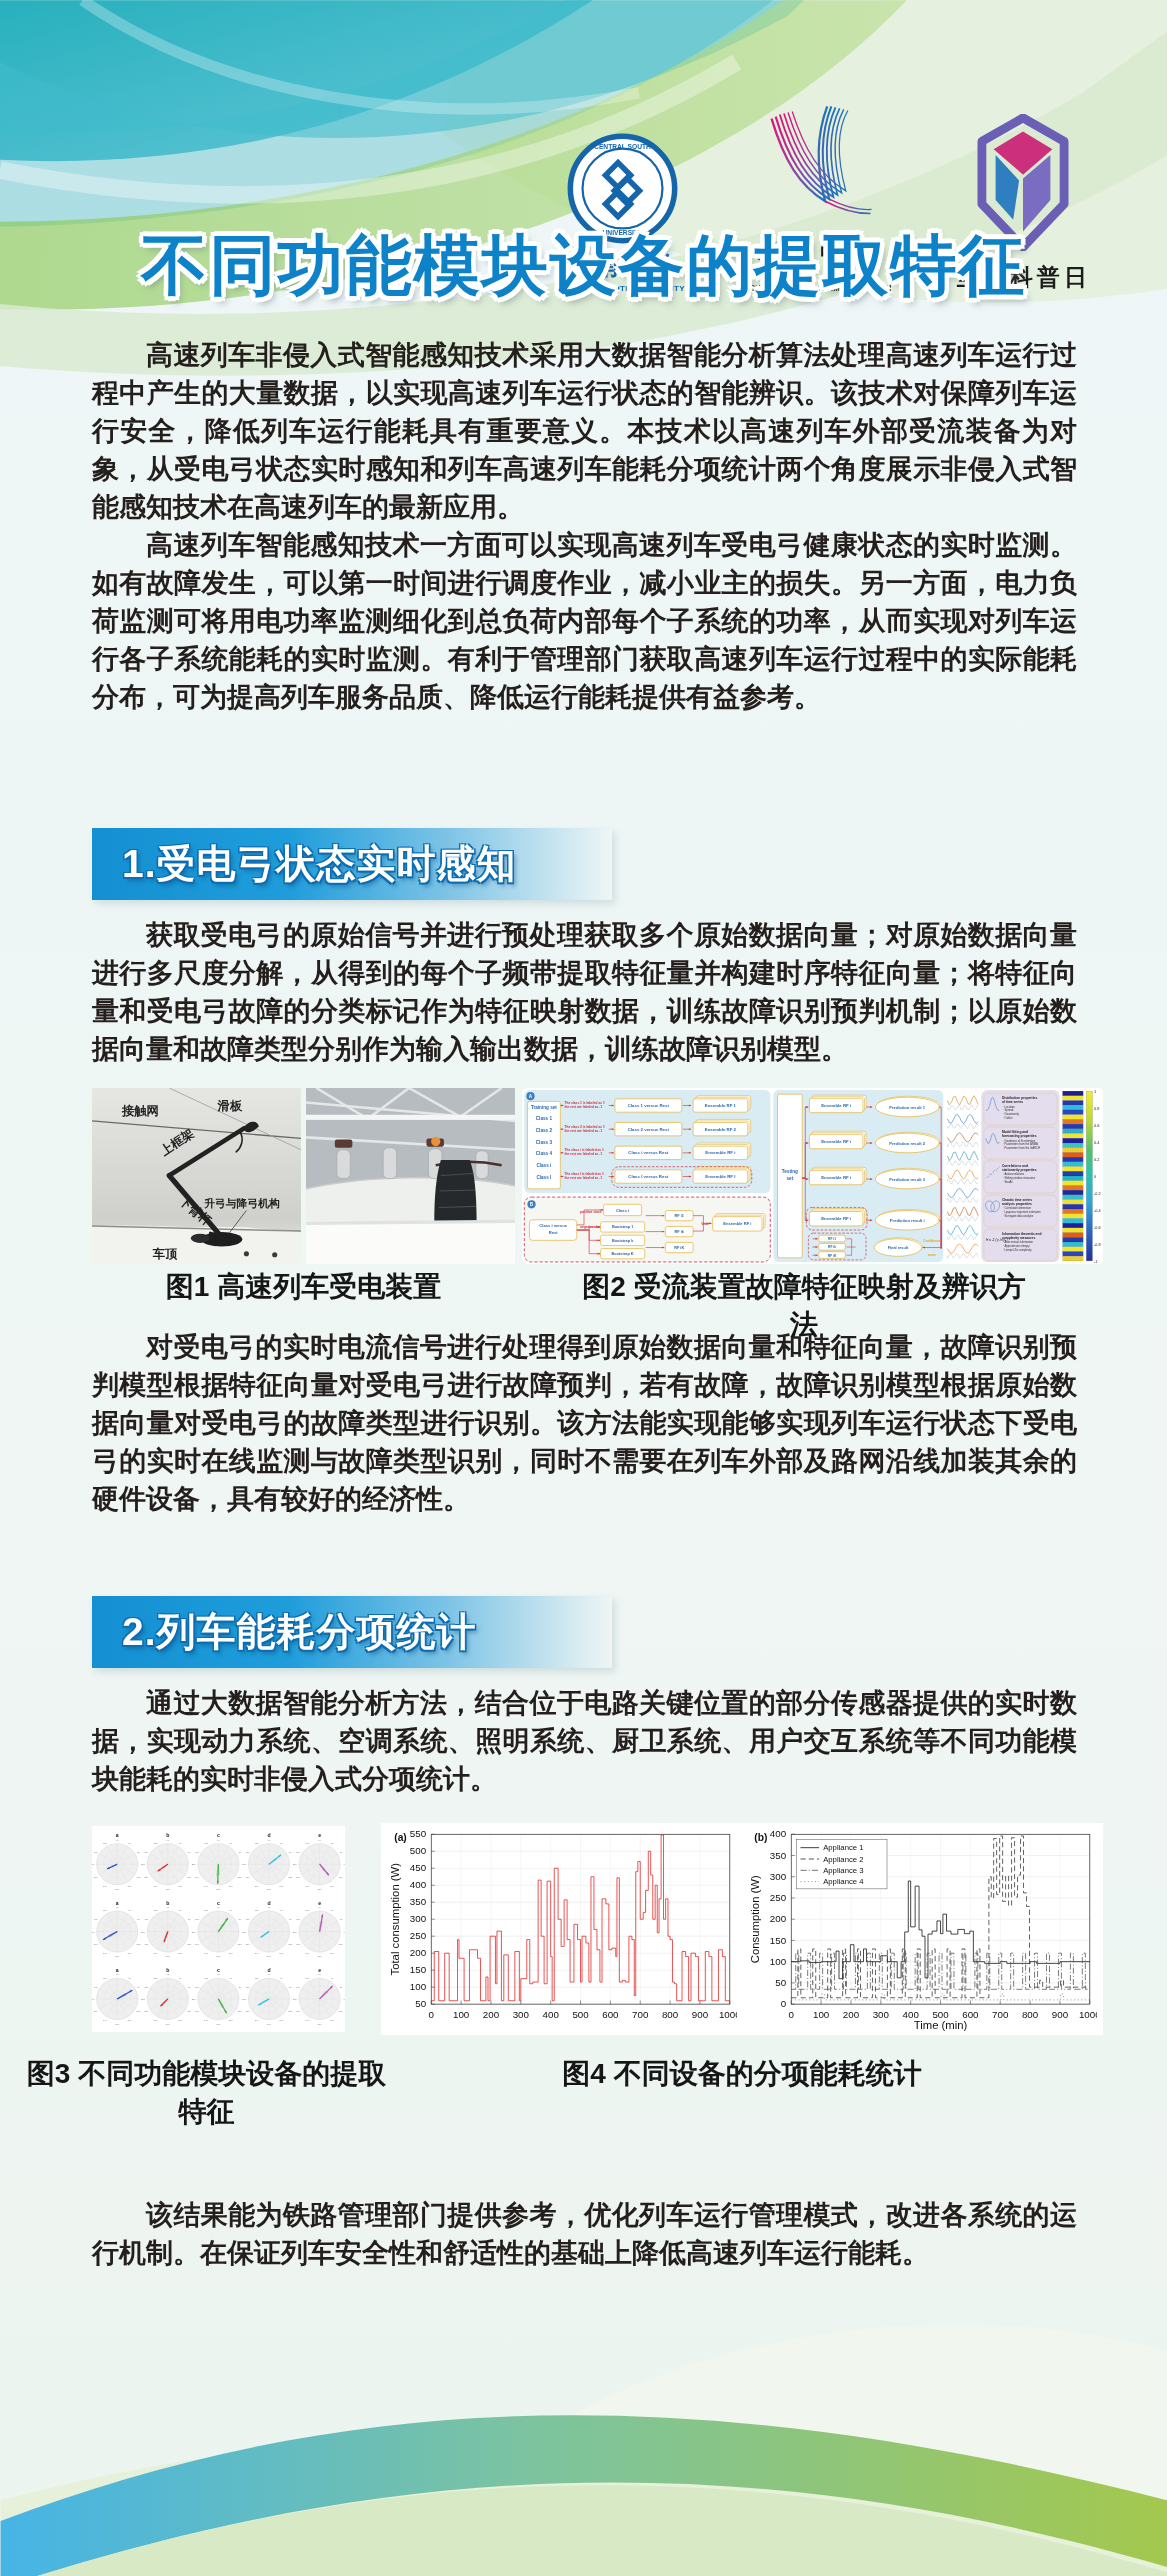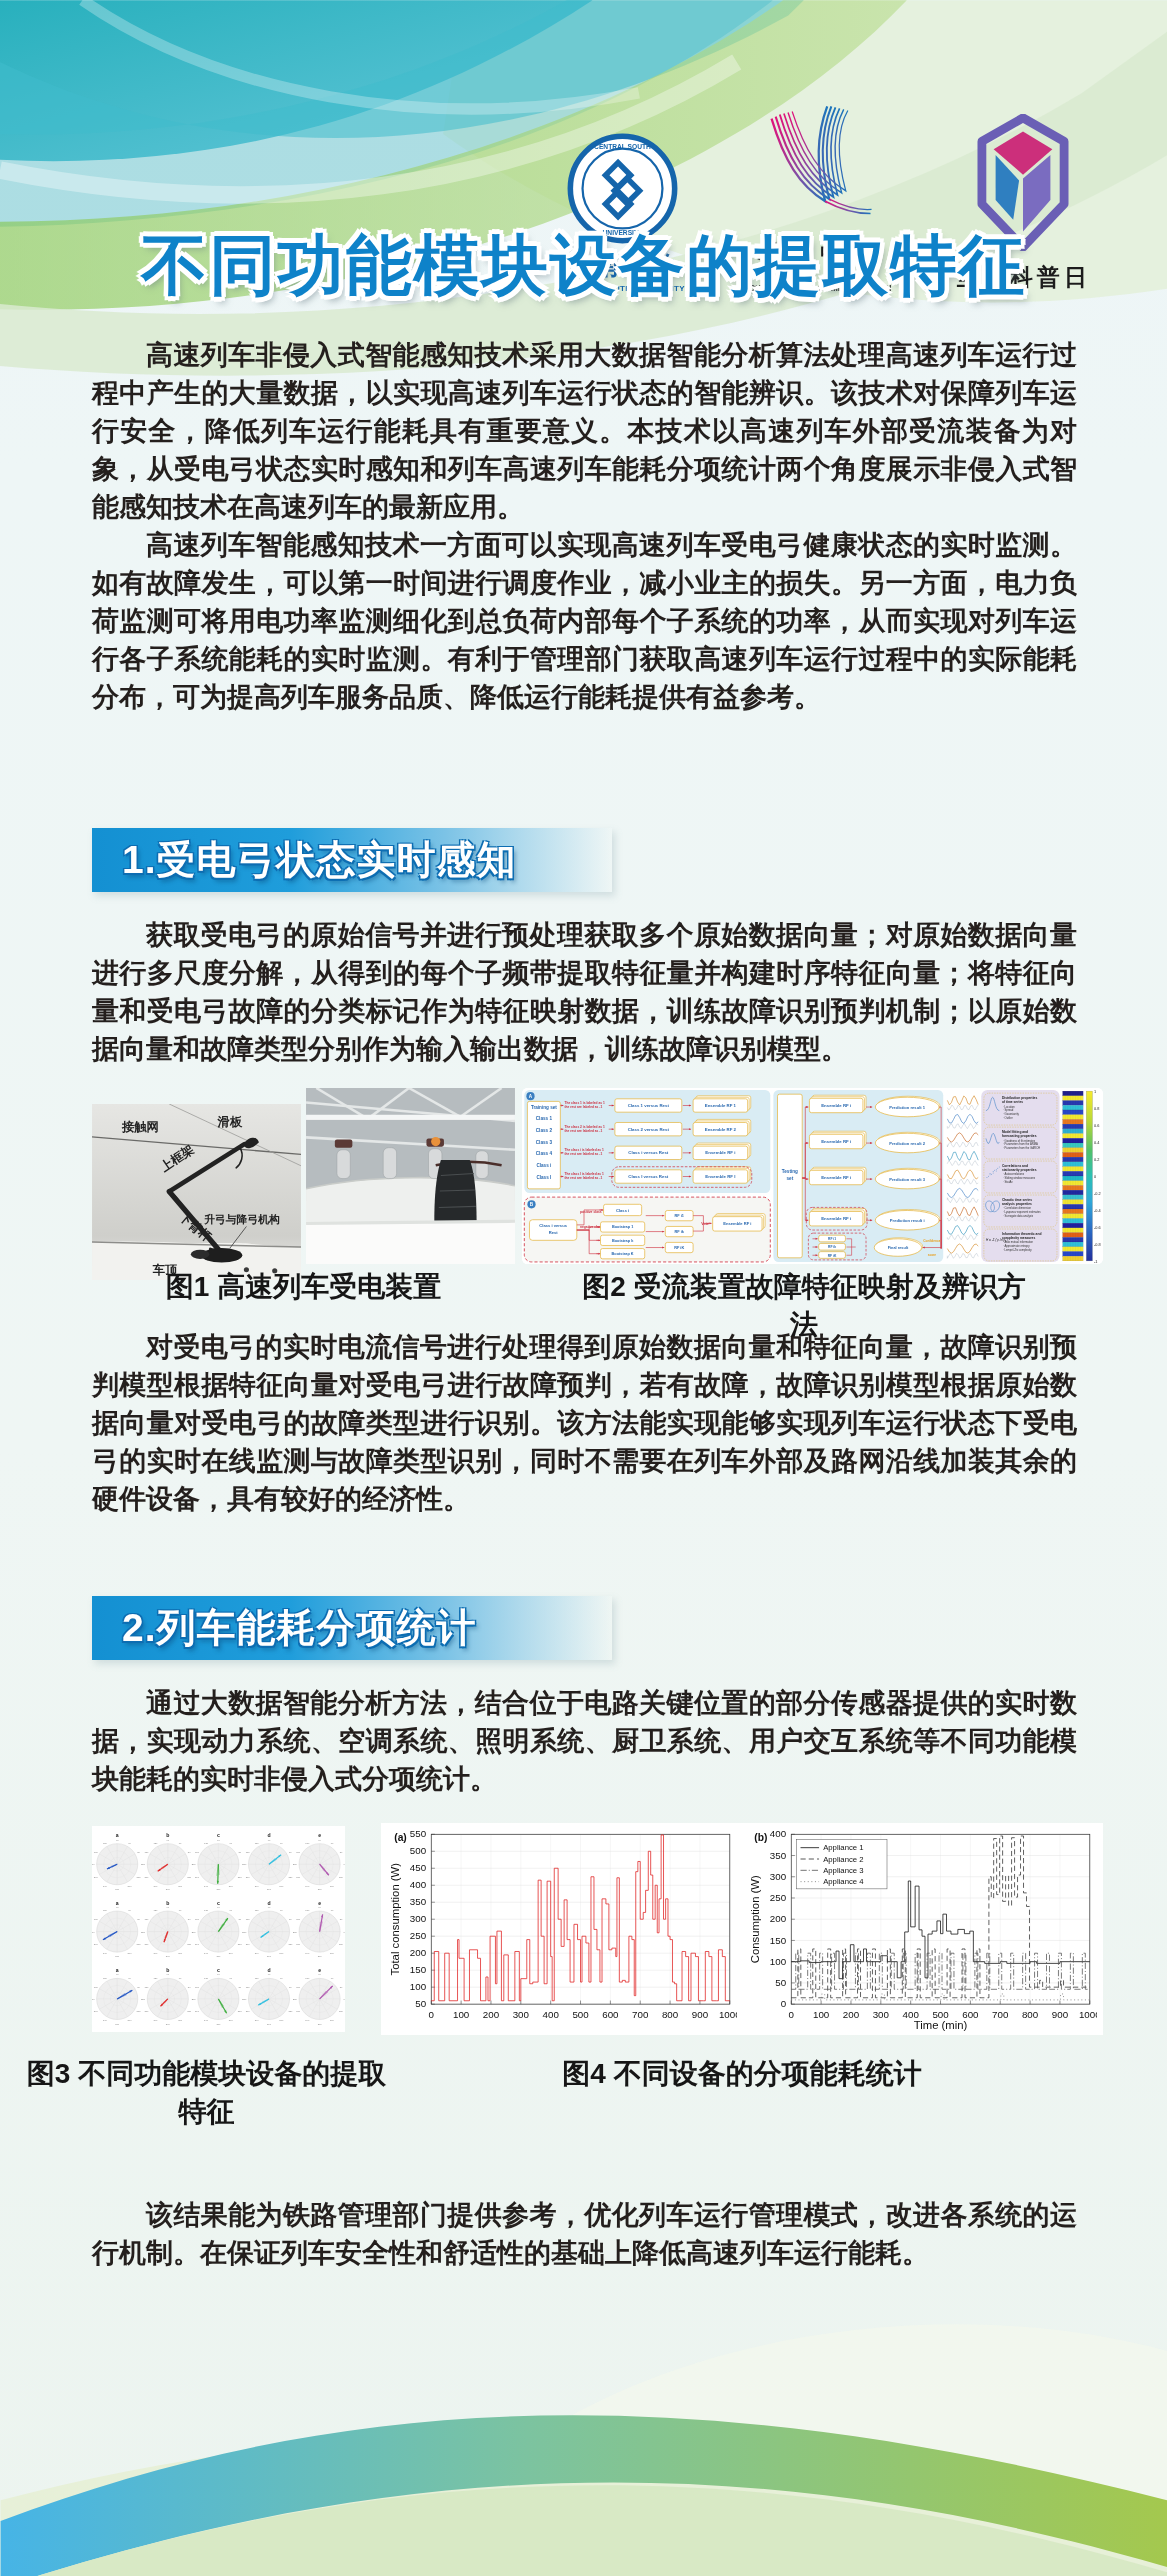--- a/index.html
+++ b/index.html
@@ -23,21 +23,21 @@
     text-shadow:-3.6px -3.6px 0 #fff,3.6px -3.6px 0 #fff,-3.6px 3.6px 0 #fff,3.6px 3.6px 0 #fff,
       -4.6px 0 0 #fff,4.6px 0 0 #fff,0 -4.6px 0 #fff,0 4.6px 0 #fff,
       4.1px 6.2px 7.2px rgba(96,116,126,.55);}
 
   
   .para{left:92px;width:985px;color:#241f1d;font-size:27px;line-height:38px;
     font-weight:700;text-align:justify;}
   .para p{margin:0;text-indent:54px;}
 
   
-  .banner{left:92px;width:520px;height:64px;display:flex;align-items:center;
+  .banner{left:92px;width:520px;height:72px;display:flex;align-items:center;
     background:linear-gradient(90deg,#1490d2 0%,#1f9ddb 38%,#7cc3e6 68%,rgba(236,246,250,0) 100%);
     box-shadow:3.1px 4.1px 7.2px rgba(120,150,160,.25);}
   .banner span{padding-left:30px;font-size:39px;font-weight:900;color:#ffffff;letter-spacing:1px;
     text-shadow:-1.5px -1.5px 0 #0d6db2,1.5px -1.5px 0 #0d6db2,-1.5px 1.5px 0 #0d6db2,1.5px 1.5px 0 #0d6db2,2.6px 3.6px 4.1px rgba(8,70,120,.45);}
 
   .caption{font-size:28px;font-weight:700;color:#161616;text-align:center;}
 
   .figbox{background:#ffffff;}
   .photo{overflow:hidden;}
 </style>
@@ -128,21 +128,21 @@
 
   <div class="abs banner" style="top:828px;">
     <span>1.受电弓状态实时感知</span>
   </div>
   <section class="abs para" style="top:916px;">
     <p>获取受电弓的原始信号并进行预处理获取多个原始数据向量；对原始数据向量进行多尺度分解，从得到的每个子频带提取特征量并构建时序特征向量；将特征向量和受电弓故障的分类标记作为特征映射数据，训练故障识别预判机制；以原始数据向量和故障类型分别作为输入输出数据，训练故障识别模型。</p>
   </section>
 
   <div class="abs" style="top:1088px;left:92px;width:1011px;height:176px;">
 
-    <div class="abs photo figbox" style="top:16px;left:0;width:209px;height:176px;">
+    <div class="abs photo figbox" style="top:0;left:0;width:209px;height:176px;">
       <svg width="209" height="176" viewBox="0 0 406 342">
         <defs>
           <linearGradient id="gPh1" x1="0" y1="0" x2="0" y2="1">
             <stop offset="0" stop-color="#e6e6e3"></stop>
               <stop offset="0.75" stop-color="#cfcfcb"></stop>
               <stop offset="1" stop-color="#ececea"></stop>
           </linearGradient>
         </defs>
         <rect width="406" height="342" fill="url(#gPh1)"></rect>
         <line x1="0" y1="64" x2="406" y2="98" stroke="#6a6a68" stroke-width="2.5"></line>

